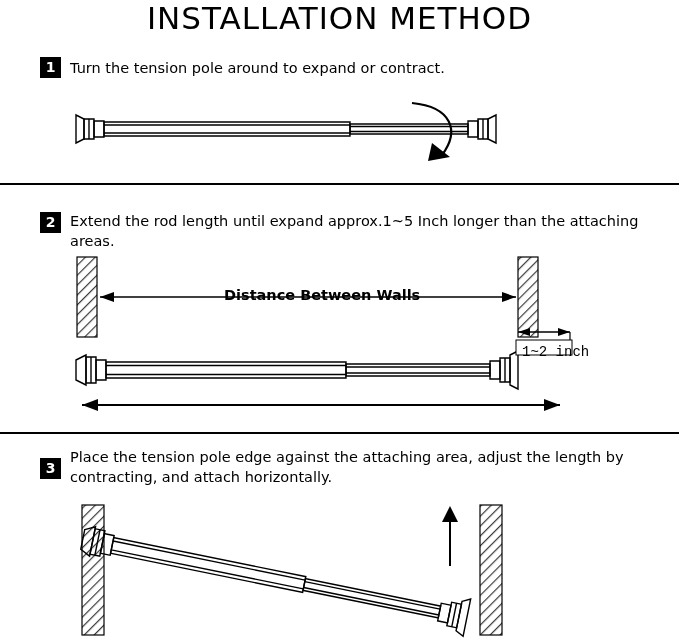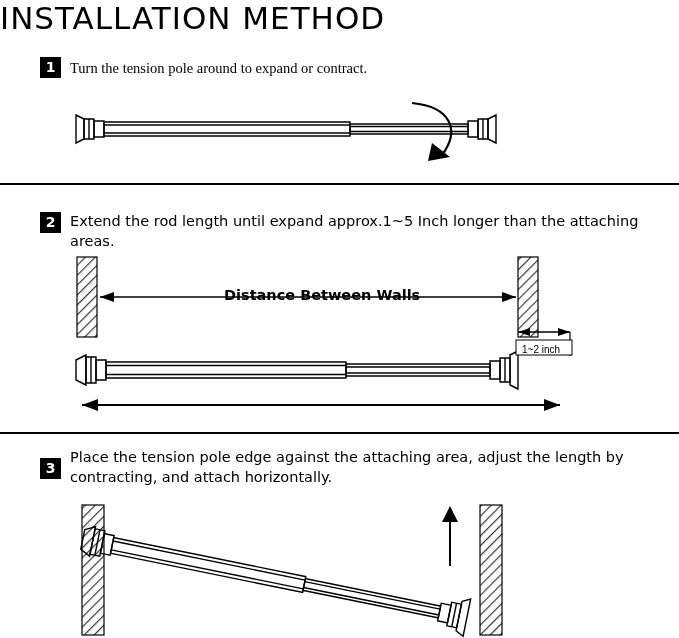--- a/index.html
+++ b/index.html
@@ -18,21 +18,21 @@
   .page {
     position: relative;
     width: 679px;
     height: 638px;
   }
   .title {
     position: absolute;
     top: 0px;
     left: 0;
     width: 679px;
-    text-align: left;
+    text-align: center;
     font-size: 31px;
     letter-spacing: 1px;
     font-weight: 400;
     font-family: "DejaVu Sans", sans-serif;
     color: #000;
   }
   .divider {
     position: absolute;
     left: 0;
     width: 679px;
@@ -60,40 +60,40 @@
   }
   .label-text {
     position: absolute;
     font-size: 14.5px;
     font-weight: bold;
     font-family: "DejaVu Sans", sans-serif;
     color: #000;
   }
   .small-label {
     position: absolute;
-    font-size: 10px;
-    font-family: Liberation Sans, sans-serif;
+    font-size: 14px;
+    font-family: Liberation Mono, monospace;
     color: #000;
   }
   svg { display:block; }
   .fig { position: absolute; }
 </style>
 </head>
 <body>
 
 <div class="page">
 
   <div class="title">INSTALLATION METHOD</div>
 
   <div class="divider" style="top:183px;"></div>
 
   <div class="divider" style="top:432px;"></div>
 
   <div class="step-num" style="left:40px; top:57px;">1</div>
-  <div class="step-text" style="left:70px; top:58px; width:560px;font-family:Liberation Serif, serif;">Turn the tension pole around to expand or contract.</div>
+  <div class="step-text" style="left:70px; top:58px; width:560px;">Turn the tension pole around to expand or contract.</div>
 
   <div class="fig" style="left:60px; top:95px;">
     <svg width="460" height="85" viewBox="0 0 460 85">
 
       <g fill="none" stroke="#000" stroke-width="1.4">
         <path d="M16,20 L24,24 L24,44 L16,48 Z"></path>
         <path d="M24,24 L34,24 L34,44 L24,44 Z"></path>
         <line x1="29" y1="24" x2="29" y2="44"></line>
         <path d="M34,26 L44,26 L44,42 L34,42 Z"></path>
 

